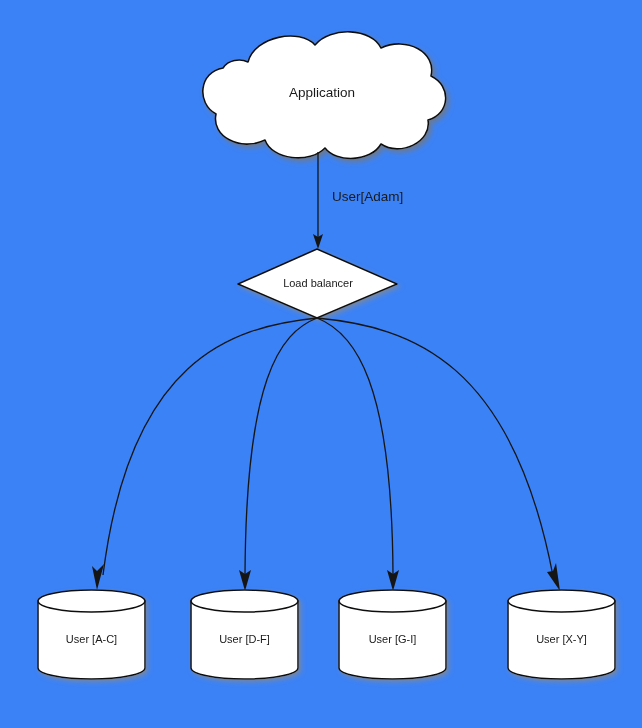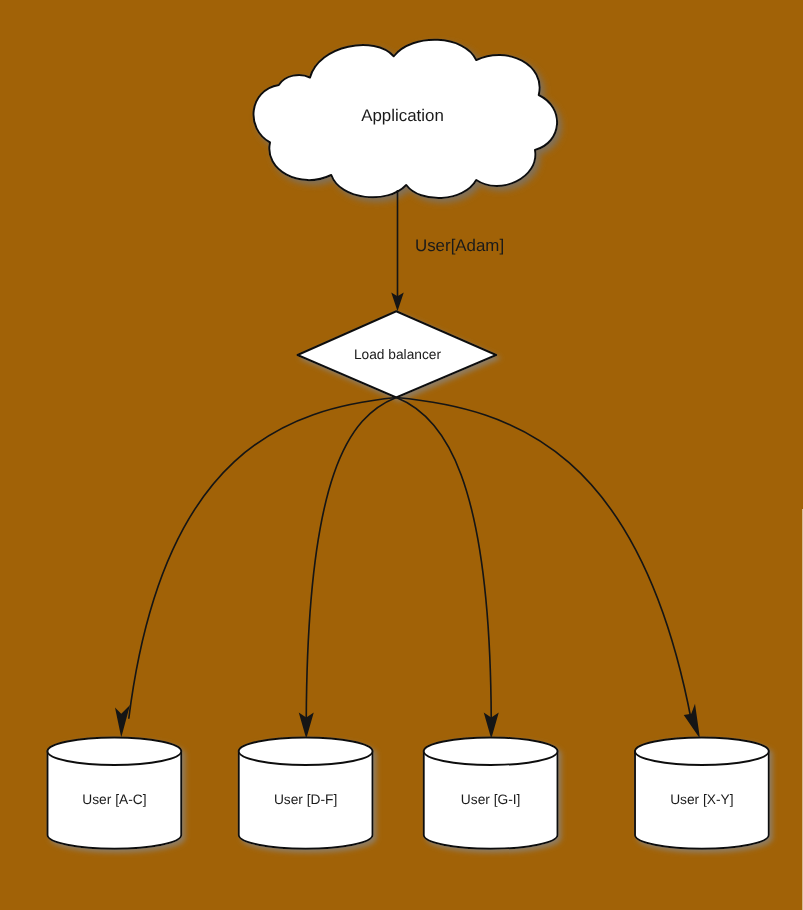--- a/index.html
+++ b/index.html
@@ -7,21 +7,21 @@
     padding: 0;
     background: #ffffff;
   }
   body {
     font-family: "Liberation Sans", sans-serif;
   }
   #canvas {
     position: relative;
     width: 642px;
     height: 728px;
-    background: #a16207;
+    background: #3b82f6;
     overflow: hidden;
   }
   #diagram-svg {
     position: absolute;
     top: 0;
     left: 0;
     width: 642px;
     height: 728px;
   }
   .node-label {

